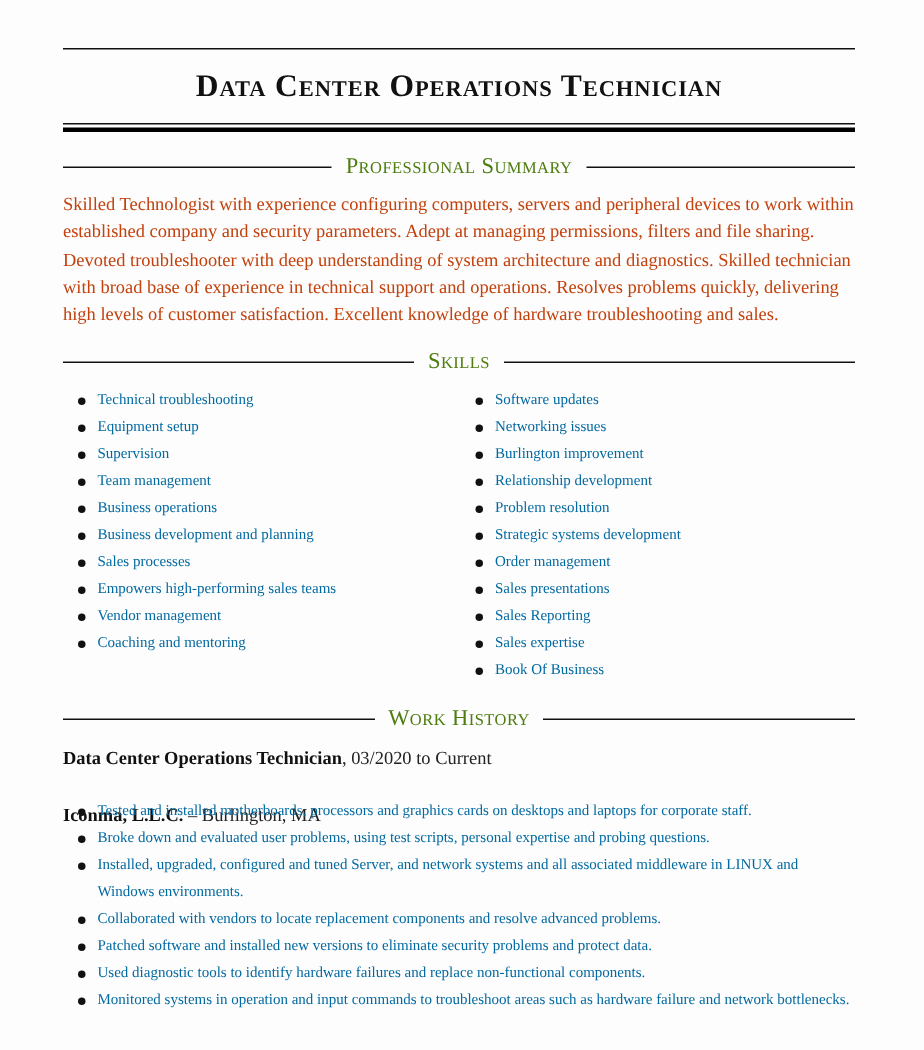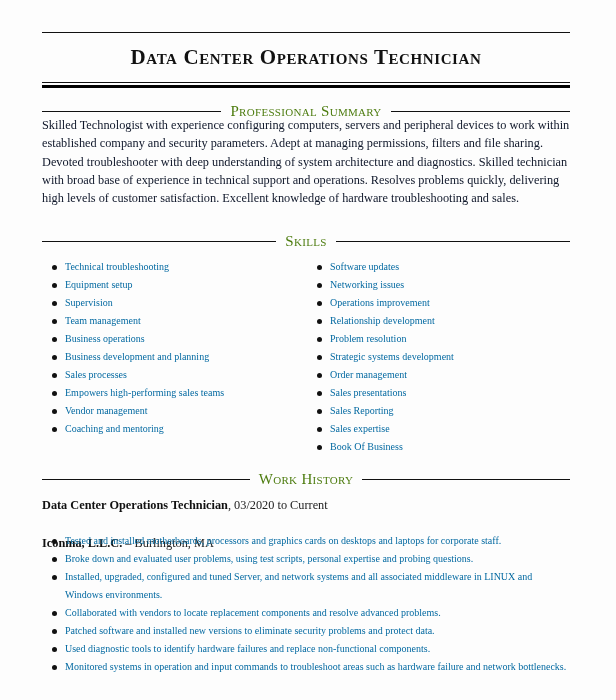--- a/index.html
+++ b/index.html
@@ -67,25 +67,25 @@
     .section-heading .label {
       padding: 0 9px;
       font-size: 15px;
       font-variant: small-caps;
       color: #4d7c0f;
       letter-spacing: 0.3px;
       line-height: 20px;
     }
     .summary {
       position: absolute;
-      left: 0; top: 116px;
+      left: 0; top: 127px;
       width: 528px;
       font-size: 12.3px;
       line-height: 18.3px;
-      color: #0f172a;
+      color: #c2410c;
     }
     .skills-col {
       position: absolute;
       top: 258px;
       margin: 0;
       padding: 0;
       list-style: none;
     }
     .skills-col li, .bullets li {
       position: relative;
@@ -161,21 +161,21 @@
     <li>Business operations</li>
     <li>Business development and planning</li>
     <li>Sales processes</li>
     <li>Empowers high-performing sales teams</li>
     <li>Vendor management</li>
     <li>Coaching and mentoring</li>
   </ul>
   <ul class="skills-col skills-right">
     <li>Software updates</li>
     <li>Networking issues</li>
-    <li>Operations improvement</li>
+    <li>Burlington improvement</li>
     <li>Relationship development</li>
     <li>Problem resolution</li>
     <li>Strategic systems development</li>
     <li>Order management</li>
     <li>Sales presentations</li>
     <li>Sales Reporting</li>
     <li>Sales expertise</li>
     <li>Book Of Business</li>
   </ul>
 

